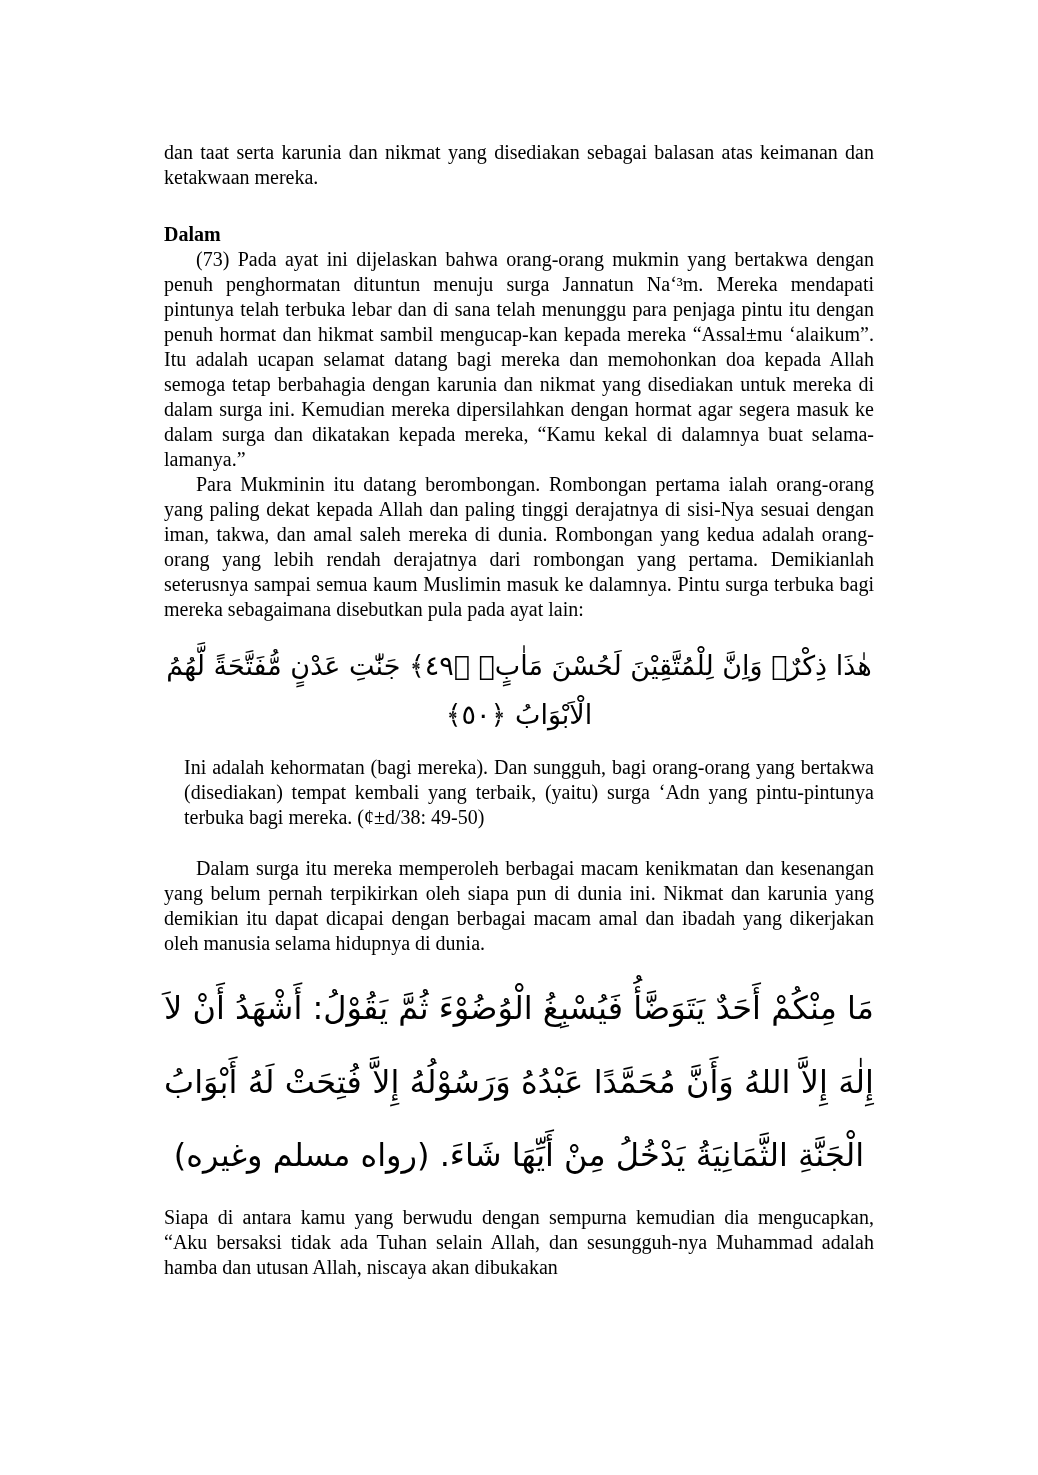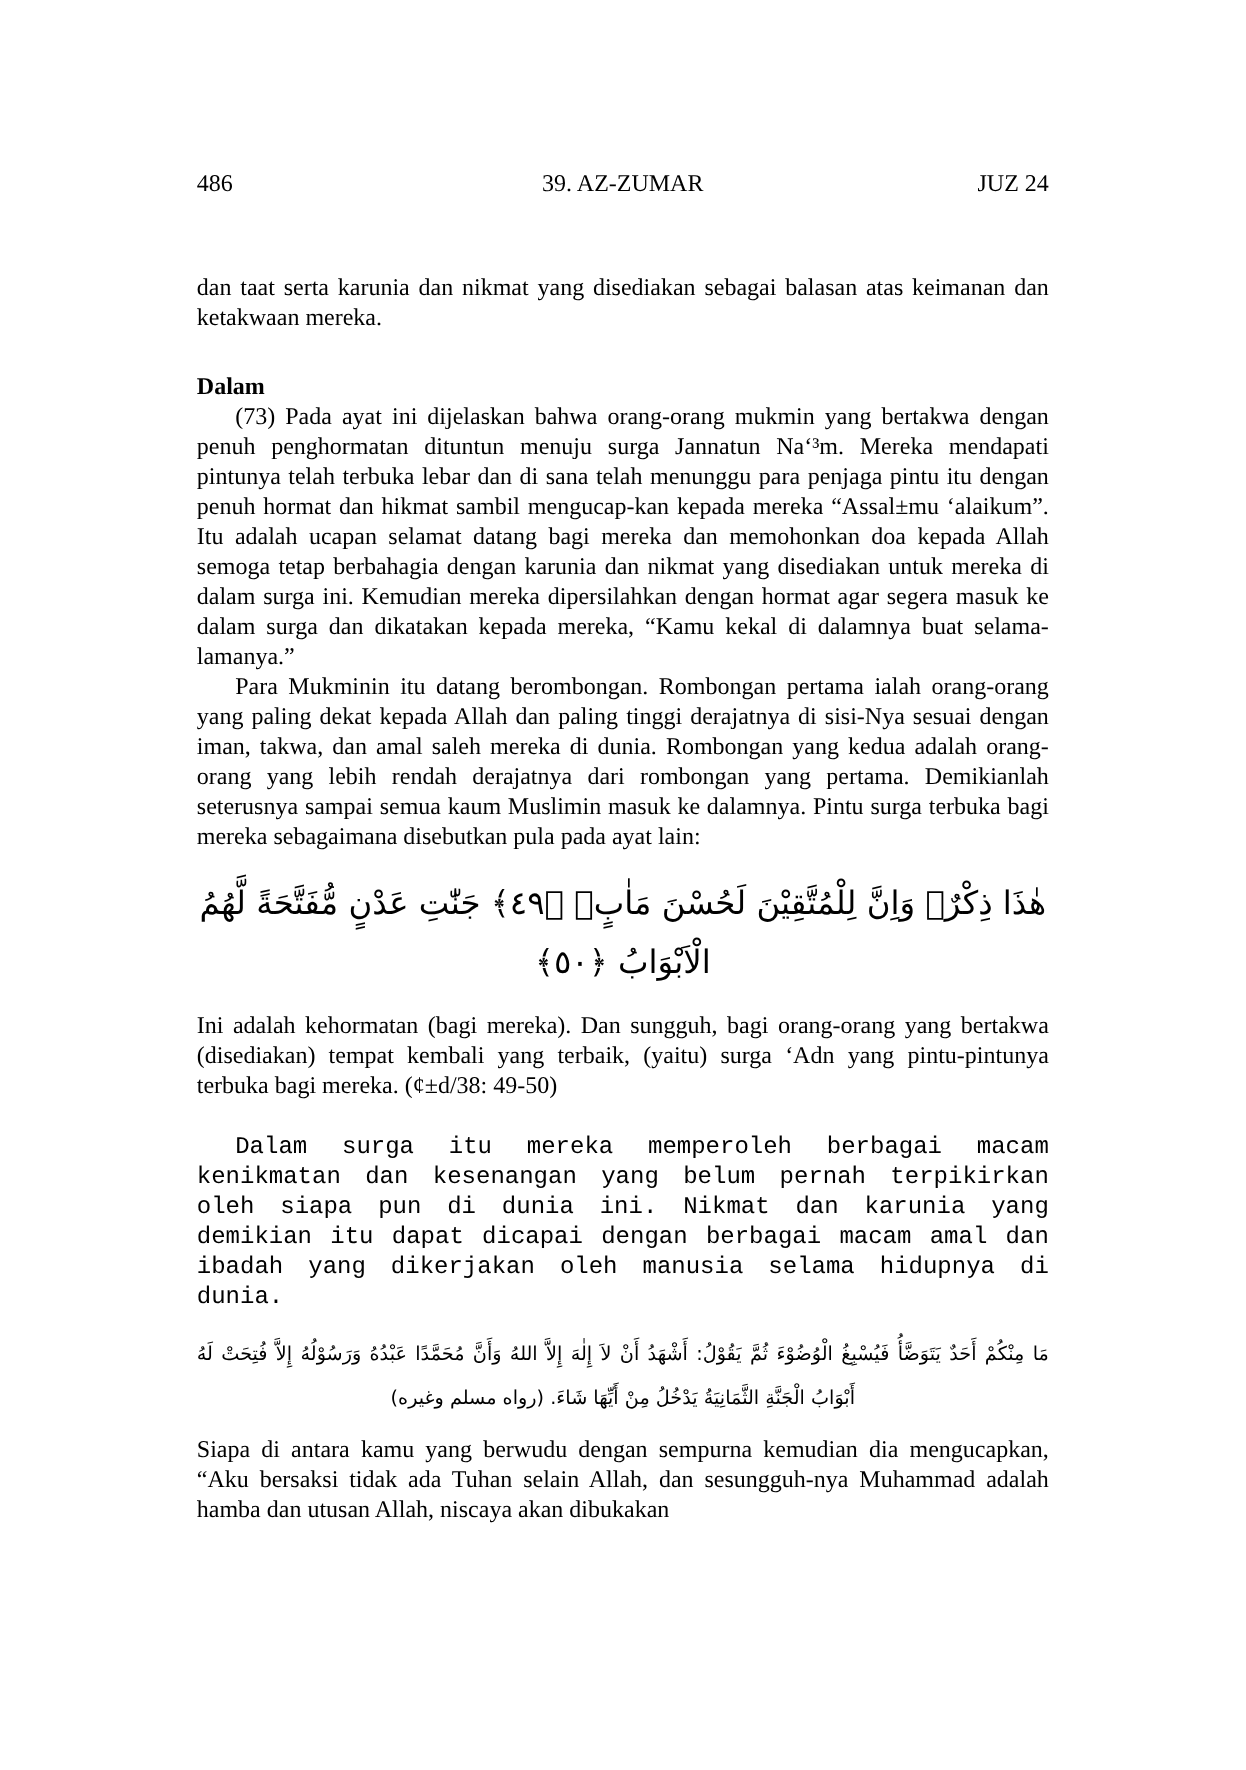--- a/index.html
+++ b/index.html
@@ -49,41 +49,36 @@
     font-family: "DejaVu Sans", sans-serif;
   }
   .quran-verse {
     font-size: 27px;
     font-weight: normal;
     line-height: 1.8;
     text-align: center;
     margin-top: 20px;
     margin-bottom: 16px;
   }
-  .verse-translation { margin-top: 0; }
-  .spaced-top { margin-top: 26px; font-family: Liberation Mono, monospace; }
+  .verse-translation { margin-top: 0; margin-left: 20px; }
+  .spaced-top { margin-top: 26px; }
   .hadith {
-    font-size: 16px;
+    font-size: 32px;
     line-height: 2.3;
     text-align: justify;
     text-align-last: center;
     margin-top: 16px;
     margin-bottom: 12px;
   }
 </style>
 </head>
 <body>
 
 <div class="page">
 
-  <header class="page-header">
-    <span class="h-left">486</span>
-    <span class="h-center">39. AZ-ZUMAR</span>
-    <span class="h-right">JUZ 24</span>
-  </header>
 
   <main>
 
     <p class="para">dan taat serta karunia dan nikmat yang disediakan sebagai balasan atas keimanan dan ketakwaan mereka.</p>
 
     <h3 class="tafsir-heading">Dalam</h3>
 
     <p class="para indent"><span>(73) Pada ayat ini dijelaskan bahwa orang-orang mukmin yang bertakwa dengan penuh penghormatan dituntun menuju surga Jannatun Na‘³m. Mereka mendapati pintunya telah terbuka lebar dan di sana telah menunggu para penjaga pintu itu dengan penuh hormat dan hikmat sambil mengucap-kan kepada mereka “</span><span class="italic">Assal±mu ‘alaikum</span><span>”. Itu adalah ucapan selamat datang bagi mereka dan memohonkan doa kepada Allah semoga tetap berbahagia dengan karunia dan nikmat yang disediakan untuk mereka di dalam surga ini. Kemudian mereka dipersilahkan dengan hormat agar segera masuk ke dalam surga dan dikatakan kepada mereka, “Kamu kekal di dalamnya buat selama-lamanya.”</span></p>
 
     <p class="para indent">Para Mukminin itu datang berombongan. Rombongan pertama ialah orang-orang yang paling dekat kepada Allah dan paling tinggi derajatnya di sisi-Nya sesuai dengan iman, takwa, dan amal saleh mereka di dunia. Rombongan yang kedua adalah orang-orang yang lebih rendah derajatnya dari rombongan yang pertama. Demikianlah seterusnya sampai semua kaum Muslimin masuk ke dalamnya. Pintu surga terbuka bagi mereka sebagaimana disebutkan pula pada ayat lain:</p>

